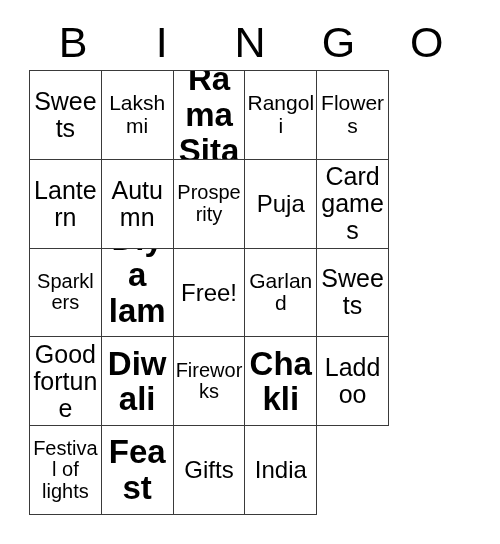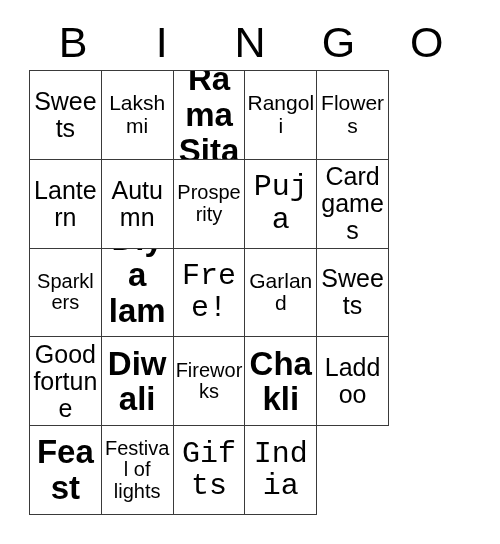--- a/index.html
+++ b/index.html
@@ -67,21 +67,21 @@
     overflow: hidden;
     background: #ffffff;
   }
   .cell-text {
     display: block;
     line-height: 1.08;
     color: #000000;
     word-break: break-word;
   }
   
-  .fs-xl .cell-text { font-size: 30px; font-family: Liberation Mono, monospace; }
+  .fs-xl .cell-text { font-size: 24px; }
   .fs-lg .cell-text { font-size: 33px; font-weight: bold; }
   .fs-md .cell-text { font-size: 25px; }
   .fs-sm .cell-text { font-size: 21px; }
   .fs-xs .cell-text { font-size: 20px; }
 </style>
 </head>
 <body>
 
 <div id="card">
 
@@ -147,25 +147,25 @@
       </div>
       <div class="bingo-cell fs-xs">
         <span class="cell-text">Fireworks</span>
       </div>
       <div class="bingo-cell fs-lg">
         <span class="cell-text">Chakli</span>
       </div>
       <div class="bingo-cell fs-md">
         <span class="cell-text">Laddoo</span>
       </div>
+      <div class="bingo-cell fs-xs">
+        <span class="cell-text">Festival of lights</span>
+      </div>
       <div class="bingo-cell fs-lg">
         <span class="cell-text">Feast</span>
-      </div>
-      <div class="bingo-cell fs-xs">
-        <span class="cell-text">Festival of lights</span>
       </div>
       <div class="bingo-cell fs-xl">
         <span class="cell-text">Gifts</span>
       </div>
       <div class="bingo-cell fs-xl">
         <span class="cell-text">India</span>
       </div>
     </div>
 
 </div>

